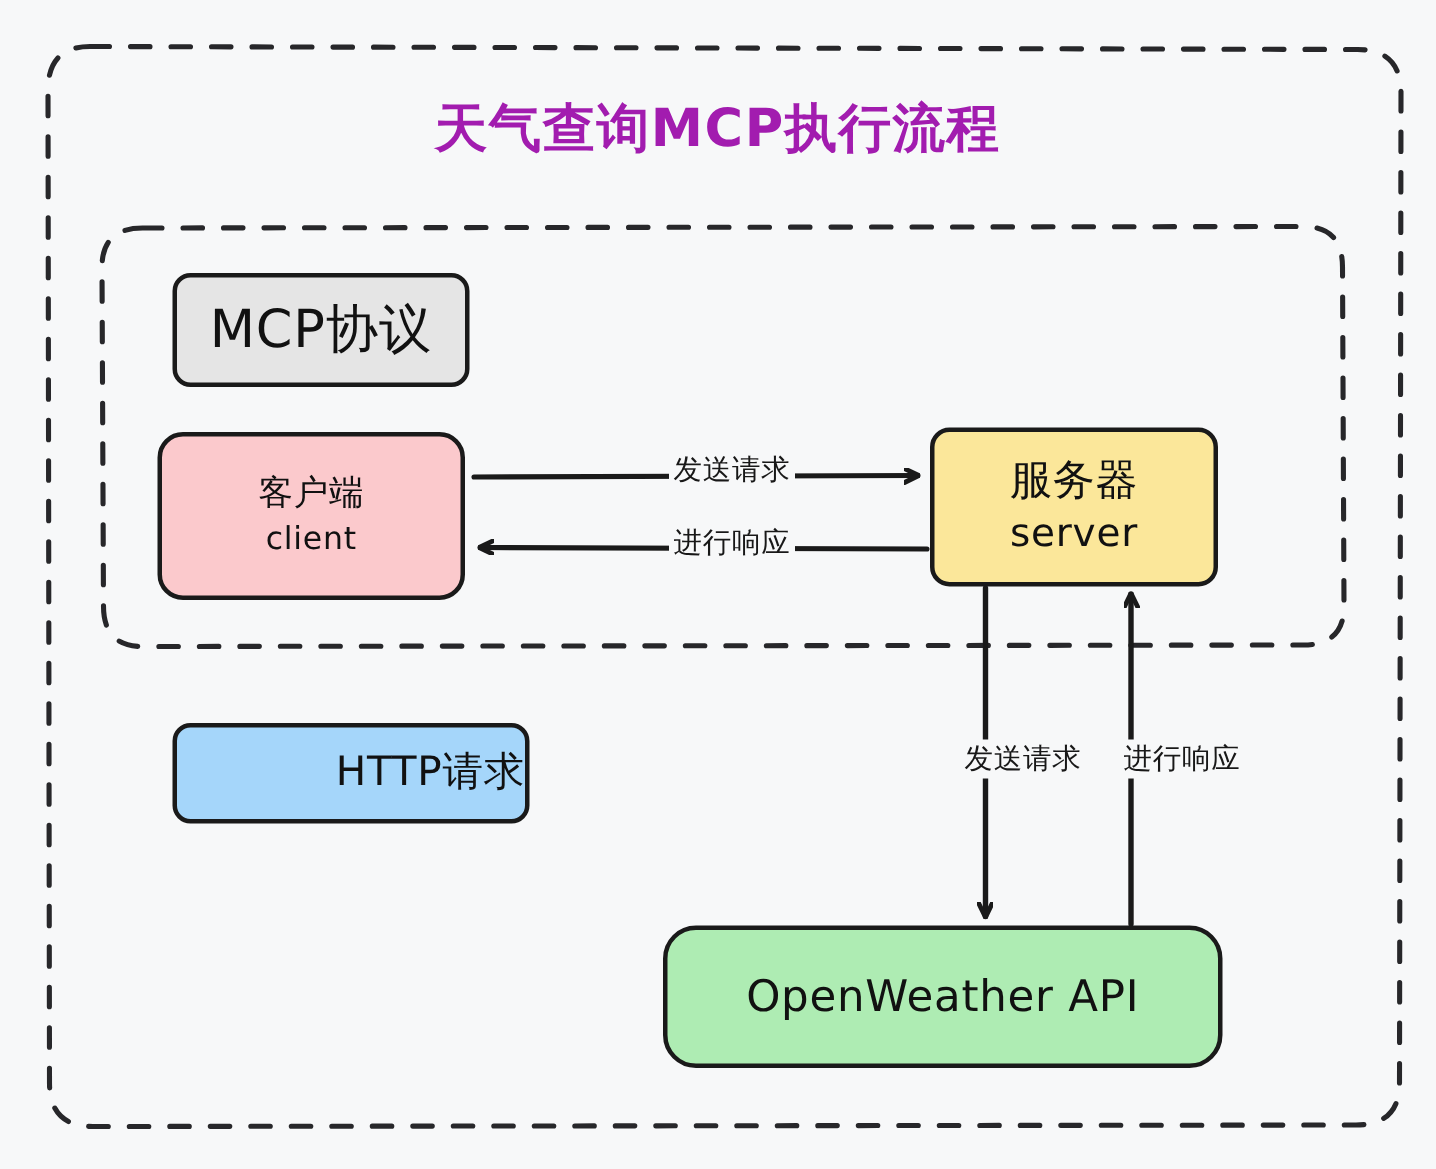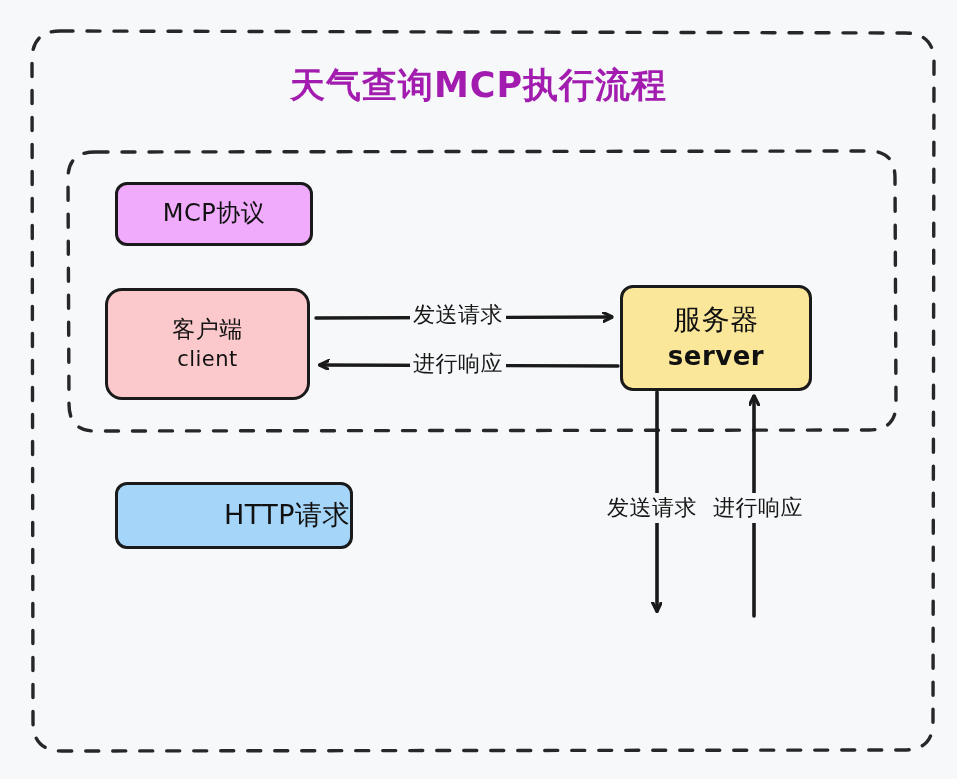--- a/index.html
+++ b/index.html
@@ -40,24 +40,24 @@
   }
   .node .line-cn {
     font-family: "DejaVu Sans", sans-serif;
     font-weight: 400;
   }
   .node .line-en {
     font-family: "DejaVu Sans", sans-serif;
     font-weight: 400;
   }
   #node-mcp-protocol {
-    left: 115px; top: 182px; width: 198px; height: 64px;
+    left: 115px; top: 182px; width: 198px; height: 76px;
     border-radius: 12px;
-    background: #f0abfc;
-    font-size: 24px;
+    background: #e5e5e5;
+    font-size: 35px;
   }
   #node-http-request {
     left: 115px; top: 482px; width: 238px; height: 67px;
     border-radius: 12px;
     background: #a5d6fa;
     font-size: 27px;
     align-items: flex-end;
   }
   #node-client {
     left: 105px; top: 288px; width: 205px; height: 112px;
@@ -71,31 +71,32 @@
   }
   #node-openweather-api {
     left: 442px; top: 617px; width: 373px; height: 95px;
     border-radius: 22px;
     background: #aeecb3;
     font-size: 29px;
   }
   #node-client .line-cn { font-size: 23px; }
   #node-client .line-en { font-size: 21px; margin-top: 4px; }
   #node-server .line-cn { font-size: 28px; }
-  #node-server .line-en { font-size: 26px; margin-top: 4px; font-weight: bold; }
+  #node-server .line-en { font-size: 26px; margin-top: 4px; }
 
   .edge-label {
     position: absolute;
     color: #181818;
     font-family: "DejaVu Sans", sans-serif;
-    font-size: 22px;
+    font-size: 19px;
     letter-spacing: 0.5px;
     white-space: nowrap;
     background: #f7f8f9;
     padding: 0 3px;
+    margin-left: 36px;
   }
   #label-send-request-h { left: 410px; top: 300px; }
   #label-respond-h { left: 410px; top: 349px; }
   #label-send-request-v { left: 604px; top: 493px; }
   #label-respond-v { left: 710px; top: 493px; }
 
   #diagram-title {
     position: absolute;
     left: 0; top: 62px;
     width: 957px;
@@ -168,19 +169,22 @@
   <div class="node" id="node-client">
     <span class="line-cn">客户端</span>
     <span class="line-en">client</span>
   </div>
 
   <div class="node" id="node-server">
     <span class="line-cn">服务器</span>
     <span class="line-en">server</span>
   </div>
 
+  <div class="node" id="node-openweather-api">
+    <span class="line-en">OpenWeather API</span>
+  </div>
 
   <div class="edge-label" id="label-send-request-h">发送请求</div>
   <div class="edge-label" id="label-respond-h">进行响应</div>
   <div class="edge-label" id="label-send-request-v">发送请求</div>
   <div class="edge-label" id="label-respond-v">进行响应</div>
 
 </div>
 
 </body></html>

